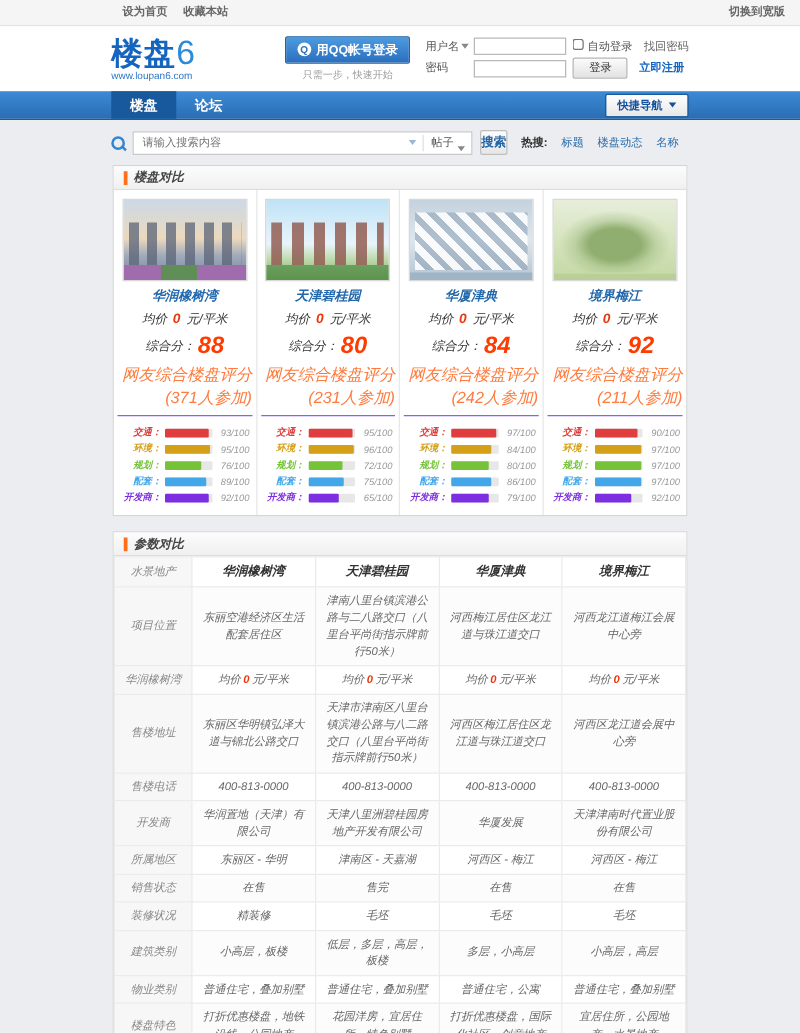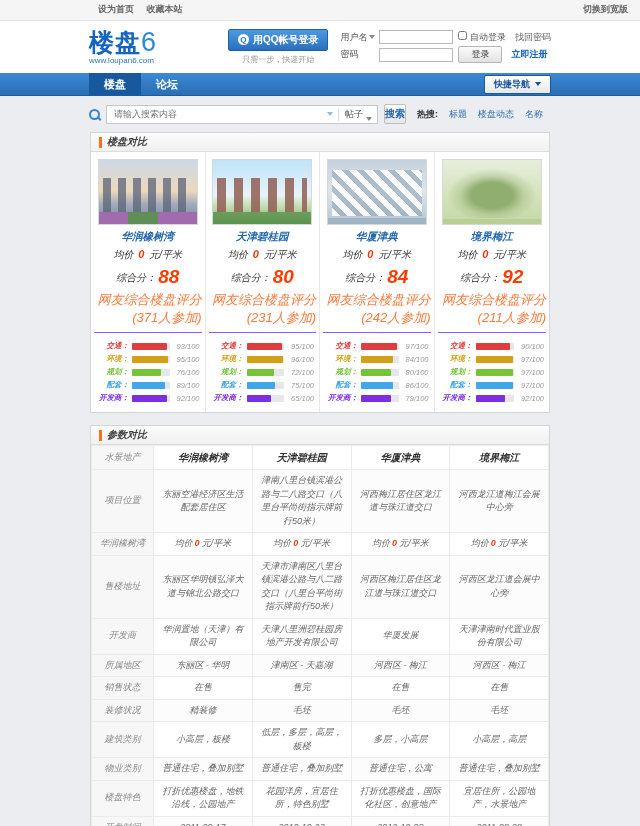--- a/index.html
+++ b/index.html
@@ -443,20 +443,27 @@
           <td><span>均价</span><span class="red-zero">0</span><span>元/平米</span></td>
         </tr>
         <tr>
           <td class="label">售楼地址</td>
           <td>东丽区华明镇弘泽大道与锦北公路交口</td>
           <td>天津市津南区八里台镇滨港公路与八二路交口（八里台平尚街指示牌前行50米）</td>
           <td>河西区梅江居住区龙江道与珠江道交口</td>
           <td>河西区龙江道会展中心旁</td>
         </tr>
         <tr>
+          <td class="label">售楼电话</td>
+          <td>400-813-0000</td>
+          <td>400-813-0000</td>
+          <td>400-813-0000</td>
+          <td>400-813-0000</td>
+        </tr>
+        <tr>
           <td class="label">开发商</td>
           <td>华润置地（天津）有限公司</td>
           <td>天津八里洲碧桂园房地产开发有限公司</td>
           <td>华厦发展</td>
           <td>天津津南时代置业股份有限公司</td>
         </tr>
         <tr>
           <td class="label">所属地区</td>
           <td>东丽区 - 华明</td>
           <td>津南区 - 天嘉湖</td>

